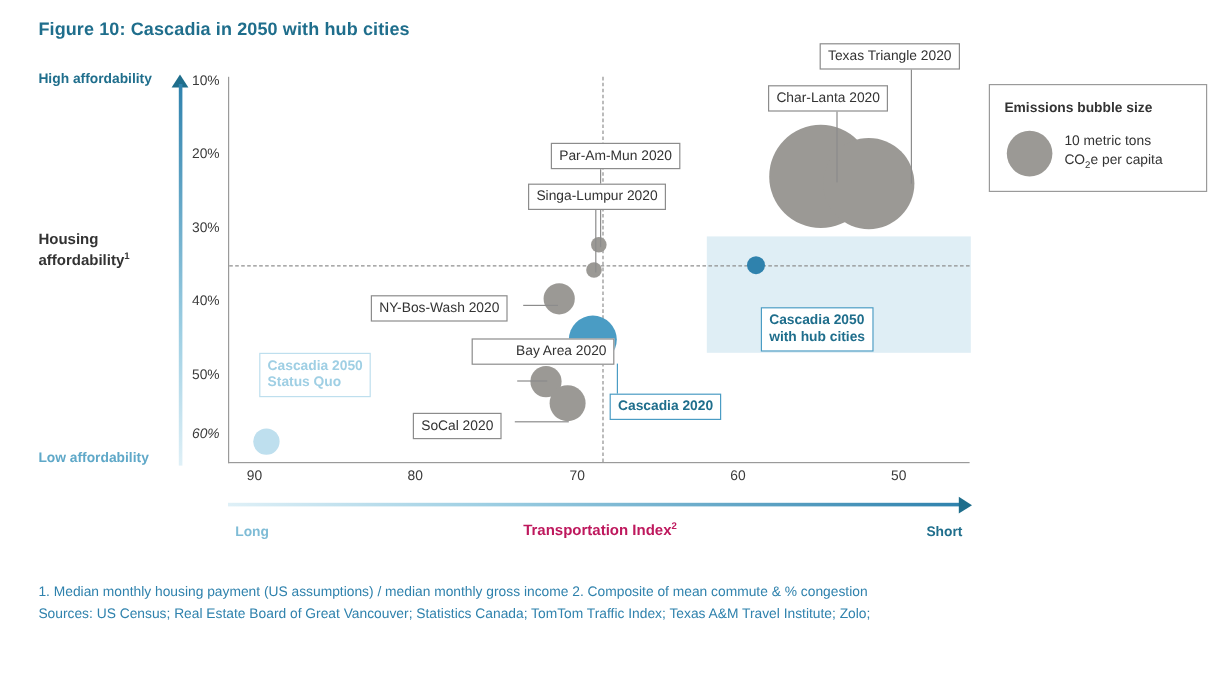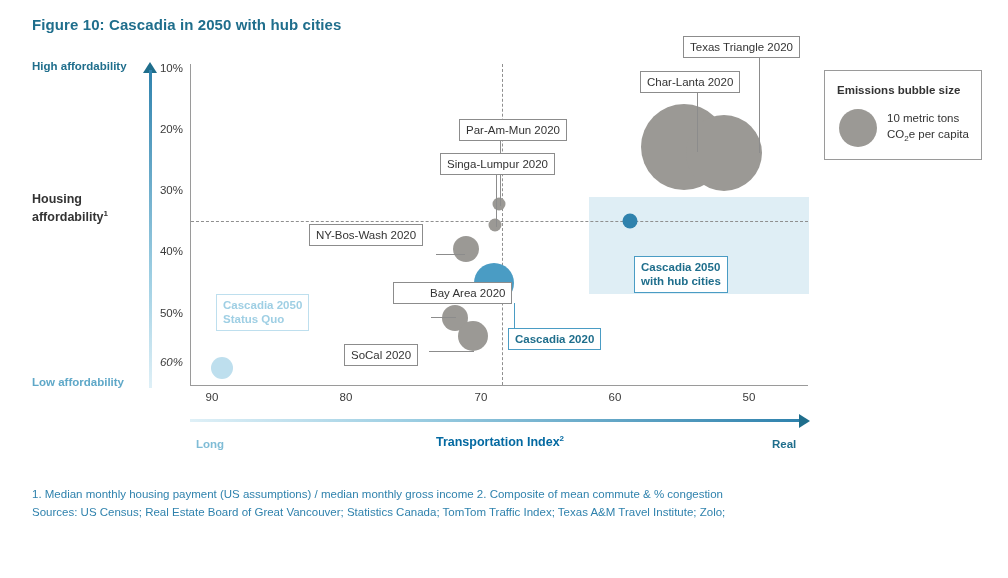--- a/index.html
+++ b/index.html
@@ -211,30 +211,30 @@
     color: #1f6e8c;
   }
   .axis-title-x {
     position: absolute;
     left: 330px;
     top: 433px;
     width: 340px;
     text-align: center;
     font-size: 12.5px;
     font-weight: bold;
-    color: #0369a1;
+    color: #be185d;
     line-height: 1.45;
   }
 
   
   #legend {
     position: absolute;
     left: 824px;
     top: 70px;
-    width: 158px;
+    width: 182px;
     height: 90px;
     border: 1px solid #9a9a9a;
     background: #ffffff;
     box-sizing: border-box;
   }
   #legend .legend-title {
     position: absolute;
     left: 12px;
     top: 13px;
     font-size: 11.5px;
@@ -331,41 +331,41 @@
     <div class="leader" style="left:240px; top:253px; width:25px; height:1px;"></div>
     <div class="leader" style="left:238px; top:287px; width:45px; height:1px;"></div>
     <div class="leader blue" style="left:323px; top:239px; width:1px; height:40px;"></div>
   </div>
 </div>
 
 <div class="callout" style="left:683px; top:36px;">Texas Triangle 2020</div>
 <div class="callout" style="left:640px; top:71px;">Char-Lanta 2020</div>
 <div class="callout" style="left:459px; top:119px;">Par-Am-Mun 2020</div>
 <div class="callout" style="left:440px; top:153px;">Singa-Lumpur 2020</div>
-<div class="callout" style="left:309px; top:224px;">NY-Bos-Wash 2020</div>
+<div class="callout" style="left:309px; top:246px;">NY-Bos-Wash 2020</div>
 <div class="callout" style="left:393px; top:282px;padding-left:36px;">Bay Area 2020</div>
 <div class="callout" style="left:344px; top:344px;">SoCal 2020</div>
 <div class="callout blue" style="left:508px; top:328px;">Cascadia 2020</div>
 
 <div class="callout blue" style="left:634px; top:256px;">
   <span>Cascadia 2050</span><br>
   <span>with hub cities</span>
 </div>
 
 <div class="callout ltblue" style="left:216px; top:294px;">
   <span>Cascadia 2050</span><br>
   <span>Status Quo</span>
 </div>
 
 <div id="transport-axis">
   <div class="shaft"></div>
   <div class="head"></div>
 </div>
 <div class="xaxis-note-left">Long</div>
-<div class="xaxis-note-right">Real</div>
+<div class="xaxis-note-right">Short</div>
 <div class="axis-title-x">
   <span>Transportation Index</span><sup>2</sup><br>
 </div>
 
 <div id="legend">
   <div class="legend-title">Emissions bubble size</div>
   <div class="legend-bubble"></div>
   <div class="legend-text">
     <span>10 metric tons</span><br>
     <span>CO</span><sub>2</sub><span>e per capita</span>

